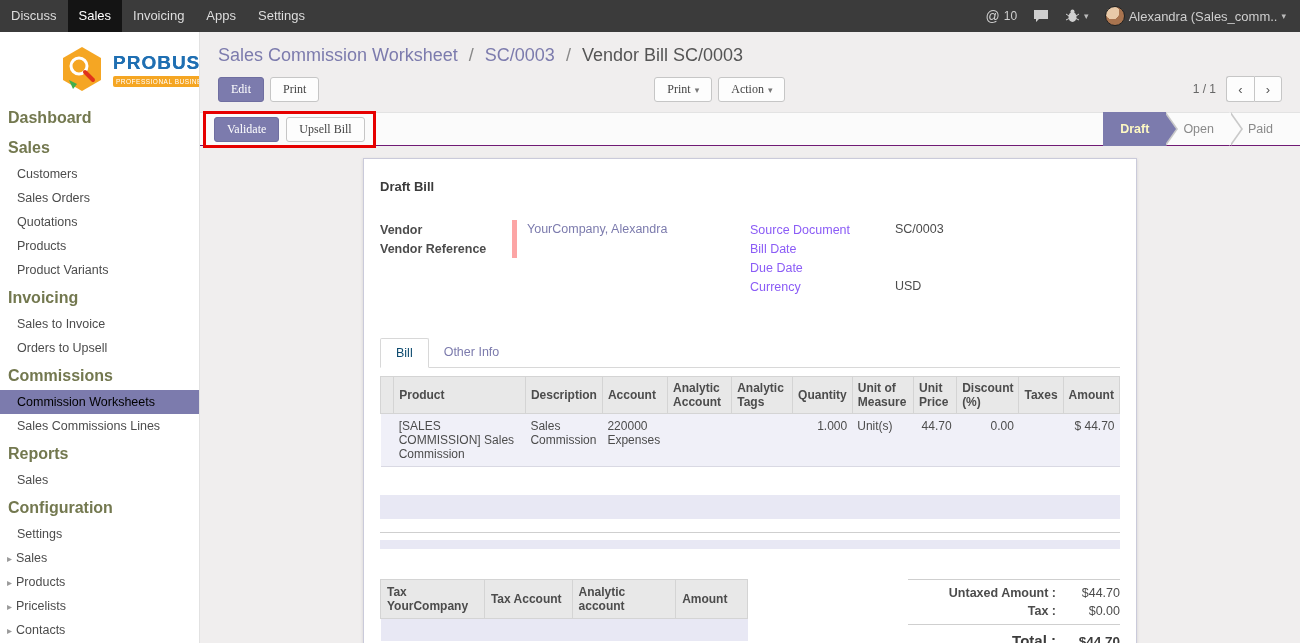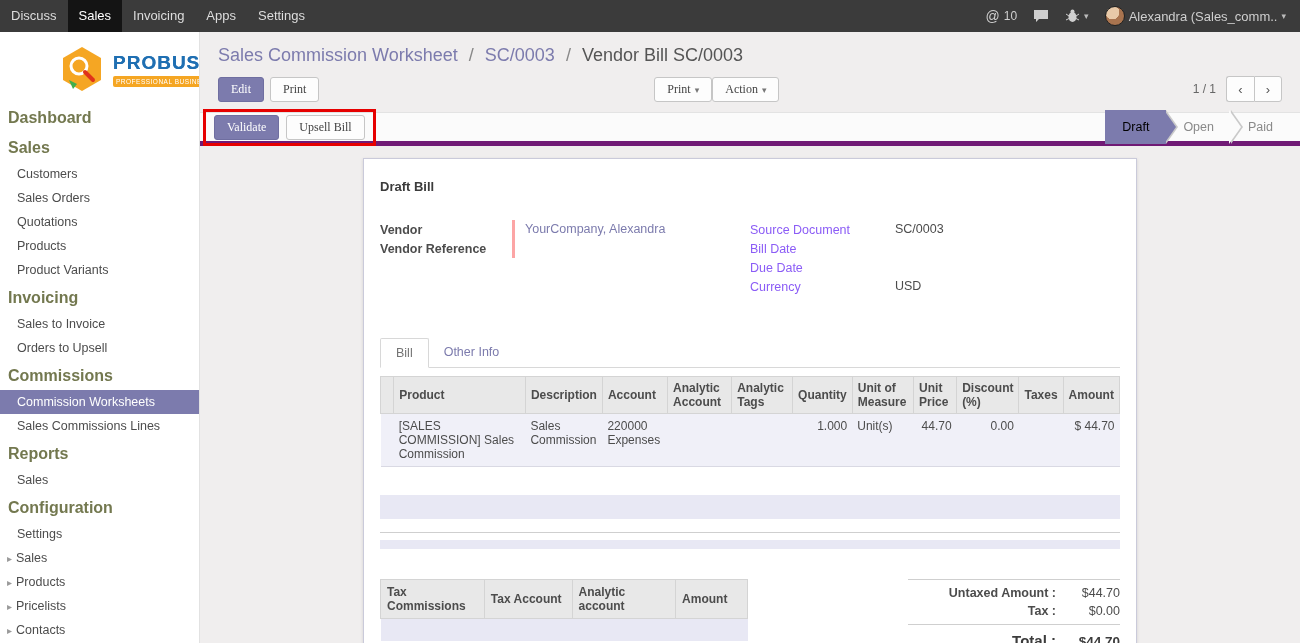--- a/index.html
+++ b/index.html
@@ -29,71 +29,71 @@
   
   .logo-box { padding:14px 10px 10px 12px; display:flex; align-items:center; gap:8px;margin-left:47px; }
   .hexagon { width:46px; height:46px; position:relative; flex:none; }
   .logo-text { display:flex; flex-direction:column; }
   .logo-title { font-size:19px; font-weight:bold; color:#1f6fb2; letter-spacing:1px;
                 text-shadow:0 0 0 #1f6fb2; }
   .logo-sub { font-size:6.5px; background:#f5a623; color:#fff; padding:2px 3px; letter-spacing:.5px;
               border-radius:2px; margin-top:2px; width:max-content; }
   .side-section-label { padding:7px 8px 5px 8px; font-weight:bold; color:#73784f; font-size:16px; cursor:pointer; }
   .side-item { padding:5px 8px 5px 17px; font-size:12.5px; color:#4c4c4c; cursor:pointer; white-space:nowrap; }
-  .side-item.active { background:#7c7bad; color:#ffffff; }
+  .side-item.active { background:#7c7bad; color:#000000; }
   .side-item .expand-arrow { color:#9a9a9a; font-size:10px; margin-right:4px; margin-left:-10px; }
   
   .breadcrumb-row { padding:13px 18px 2px 18px; font-size:18px; color:#555; }
   .breadcrumb-row .crumb-link { color:#7c7bad; cursor:pointer; }
   .breadcrumb-row .crumb-sep { color:#888; padding:0 6px; }
   .cp-row { display:flex; align-items:center; padding:8px 18px 10px 18px; }
   .cp-left { display:flex; gap:6px; }
-  .cp-center { display:flex; margin-left:335px; }
+  .cp-center { display:flex; gap:6px; margin-left:335px; }
   .cp-right { margin-left:auto; display:flex; align-items:center; gap:10px; }
   .btn { font-family:Liberation Serif, serif; font-size:12px; padding:4px 12px; border-radius:3px; cursor:pointer;
          background:#fdfdfd; border:1px solid #c6c6c6; color:#444; }
   .btn-primary { background:#7c7bad; border-color:#6f6ea0; color:#fff; }
   .btn .b-caret { font-size:9px; color:#777; margin-left:4px; }
   .pager-text { font-size:12px; color:#666; }
   .pager-btns { display:flex; }
   .pager-btn { width:28px; height:26px; background:#fdfdfd; border:1px solid #c6c6c6; cursor:pointer;
                font-size:13px; color:#555; line-height:24px; text-align:center; }
   .pager-btn.prev { border-radius:3px 0 0 3px; border-right:none; }
   .pager-btn.next { border-radius:0 3px 3px 0; }
   
-  .statusbar { height:34px; background:#fbfbfb; border-top:1px solid #e3e3e3; border-bottom:5px solid #701a75;
+  .statusbar { height:34px; background:#fbfbfb; border-top:1px solid #e3e3e3; border-bottom:1px solid #701a75;
                display:flex; align-items:center; padding-left:3px; }
   .annotation-box { border:3px solid #e60000; display:flex; align-items:center; gap:7px; padding:3px 8px; }
   .status-steps { margin-left:auto; display:flex; height:34px; margin-right:10px; }
   .step { position:relative; line-height:34px; padding:0 17px; color:#8a8a8a; font-size:12.5px; cursor:pointer; }
   .step::before { content:""; position:absolute; right:-12px; top:0; z-index:1;
                   border-top:17px solid transparent; border-bottom:17px solid transparent; border-left:12px solid #c9c9c9; }
   .step::after { content:""; position:absolute; right:-10px; top:0; z-index:2;
                  border-top:17px solid transparent; border-bottom:17px solid transparent; border-left:12px solid #fbfbfb; }
-  .step.active { background:#7c7bad; color:#000000; }
+  .step.active { background:#7c7bad; color:#fef9c3;font-weight:bold; }
   .step.active::after { border-left-color:#7c7bad; }
   .step:last-child::before, .step:last-child::after { display:none; }
   
   .sheet-wrap { padding-top:12px; }
   .sheet { width:774px; margin:0 auto; background:#fff; border:1px solid #cacada;
            box-shadow:0 1px 3px rgba(0,0,0,.12); padding:20px 16px 40px 16px; min-height:560px; }
   .sheet-title { font-weight:bold; font-size:13px; color:#3c3c3c; }
   .form-grid { display:flex; margin-top:26px; }
   .fgroup { width:50%; }
   .frow { display:flex; min-height:19px; align-items:center; font-size:12.5px; }
   .flabel { width:132px; font-weight:bold; color:#4c4c4c; flex:none; }
   .flabel-r { width:145px; font-weight:normal; color:#8b5cf6; flex:none; }
   .fvalue { flex:1; min-height:19px; line-height:19px; }
-  .fvalue.sep { border-left:3px solid #fca5a5; padding-left:10px; }
+  .fvalue.sep { border-left:5px solid #fca5a5; padding-left:10px; }
   .link { color:#7c7bad; cursor:pointer; }
   
   .tabs { display:flex; margin-top:42px; border-bottom:1px solid #d8d8d8; }
   .tab { padding:7px 15px; font-size:12.5px; cursor:pointer; color:#7c7bad; }
   .tab.active { background:#fff; border:1px solid #d8d8d8; border-bottom:1px solid #fff;
-                margin-bottom:-1px; color:#737373; border-radius:2px 2px 0 0; }
+                margin-bottom:-1px; color:#0c4a6e; border-radius:2px 2px 0 0; }
   
   table.lines { width:100%; border-collapse:collapse; margin-top:8px; font-size:12px; }
   table.lines th { background:#e8e8e8; border:1px solid #d4d4d4; padding:4px 5px; text-align:left;
                    color:#4c4c4c; font-weight:bold; vertical-align:middle; }
   table.lines td { padding:5px 5px; vertical-align:top; border-bottom:1px solid #d9d9e3; }
   tr.data-row { background:#f0f0f8; }
   td.num, th.num { text-align:right; }
   
   .stripe { background:#e8e8f4; }
   .stripe-1 { height:24px; margin-top:28px; }
@@ -336,21 +336,21 @@
           <div>
             <table class="taxes">
               <colgroup>
                 <col style="width:104px">
                   <col style="width:88px">
                   <col style="width:104px">
                   <col style="width:72px">
               </colgroup>
               <thead>
                 <tr>
-                  <th>Tax Commissions</th>
+                  <th>Tax YourCompany</th>
                   <th>Tax Account</th>
                   <th>Analytic account</th>
                   <th>Amount</th>
                 </tr>
               </thead>
               <tbody>
                 <tr class="tax-empty">
                   <td></td>
                     <td></td>
                   <td></td>

